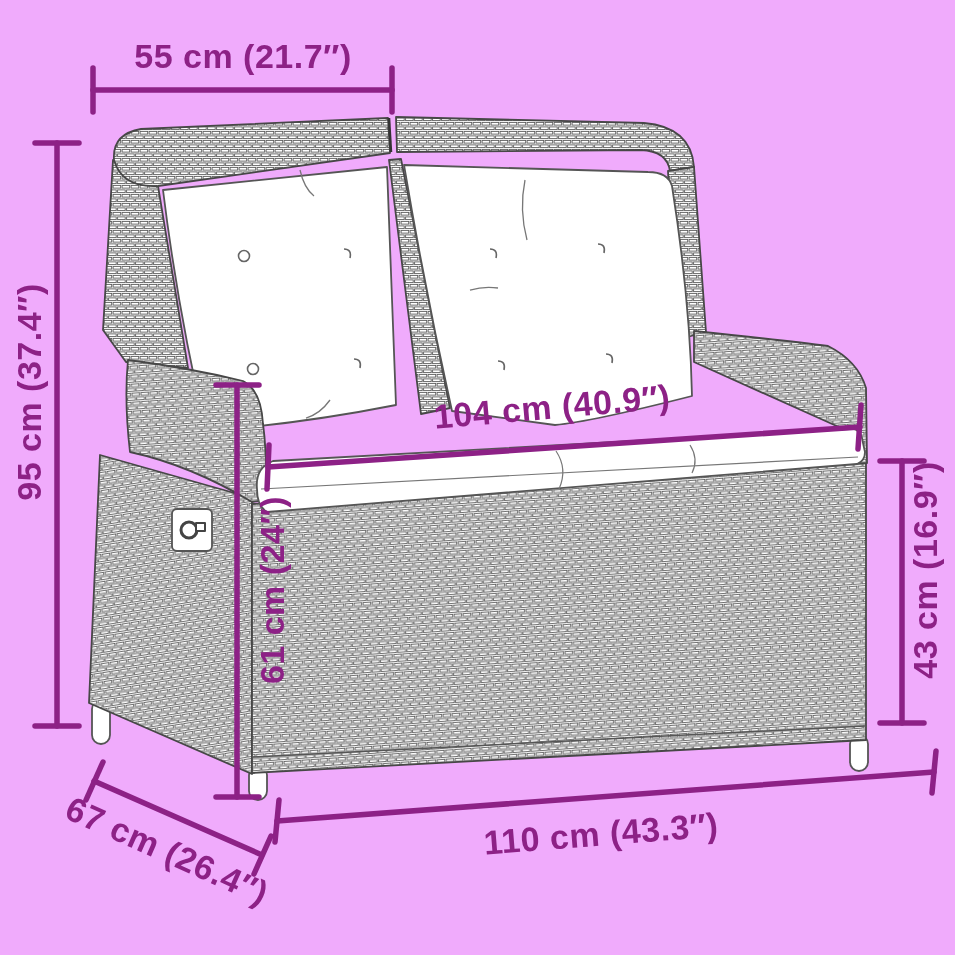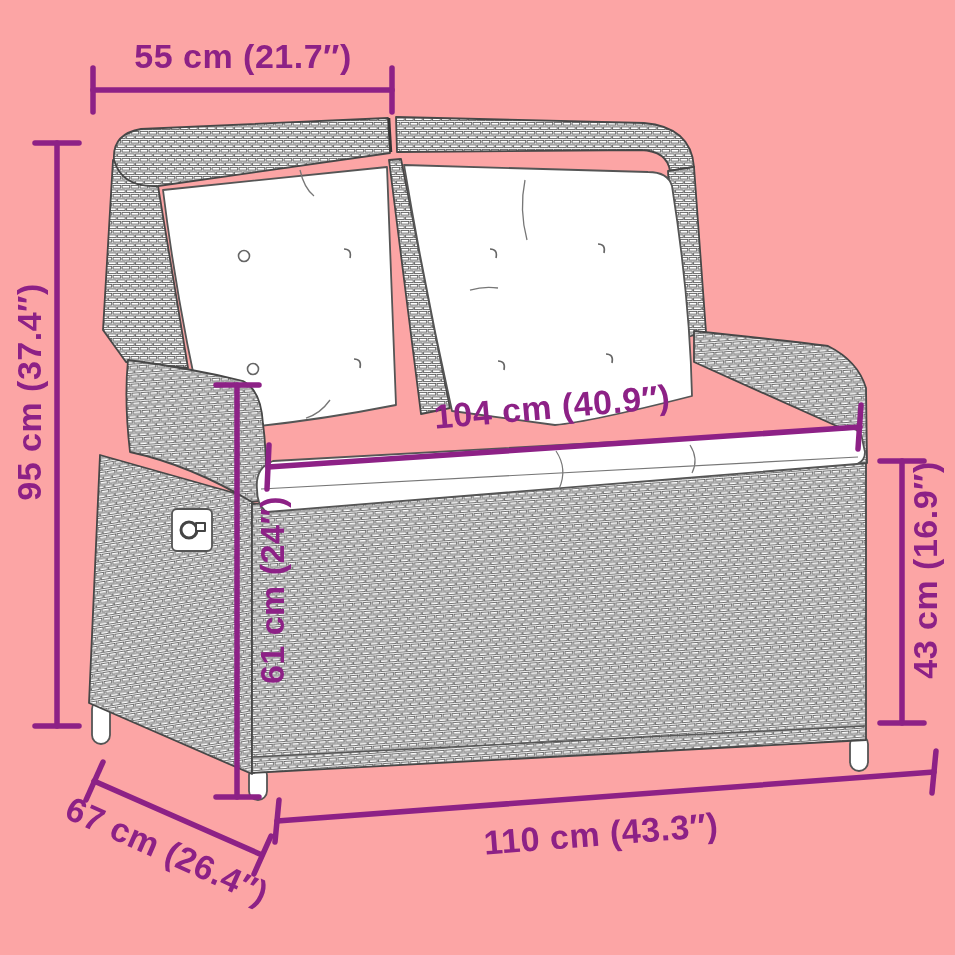--- a/index.html
+++ b/index.html
@@ -1,19 +1,19 @@
 <!DOCTYPE html>
 <html><head>
 <meta charset="utf-8">
 <style>
   html,body{margin:0;padding:0;background:#ffffff;}
   .stage{
     position:relative;
     width:955px;height:955px;
-    background:#fca5a5;
+    background:#f0abfc;
     overflow:hidden;
     font-family:"Liberation Sans", sans-serif;
   }
   .stage svg{position:absolute;left:0;top:0;}
   .dim-label{
     position:absolute;
     font-weight:700;
     font-size:34px;
     letter-spacing:0.5px;
     color:#8D2186;

